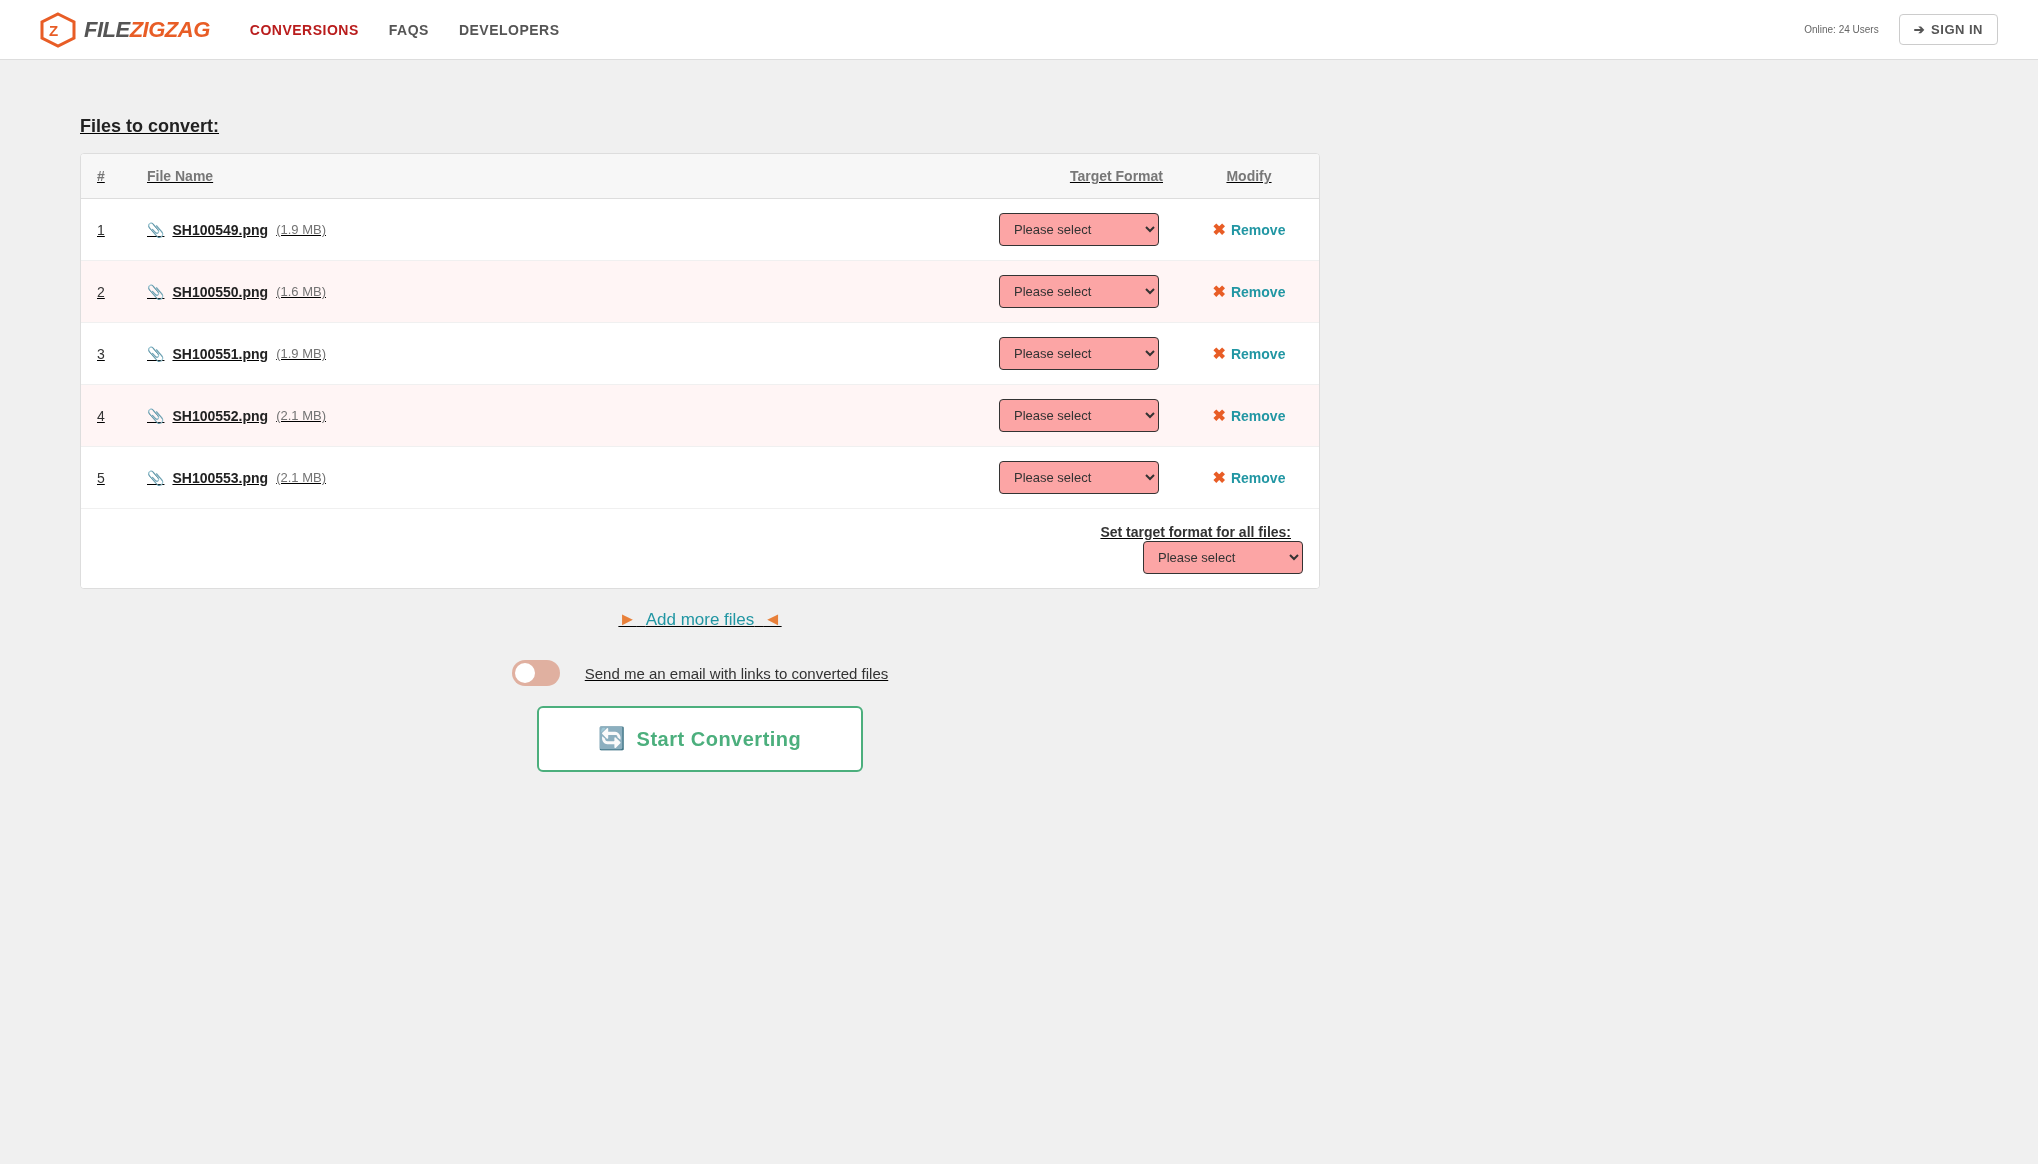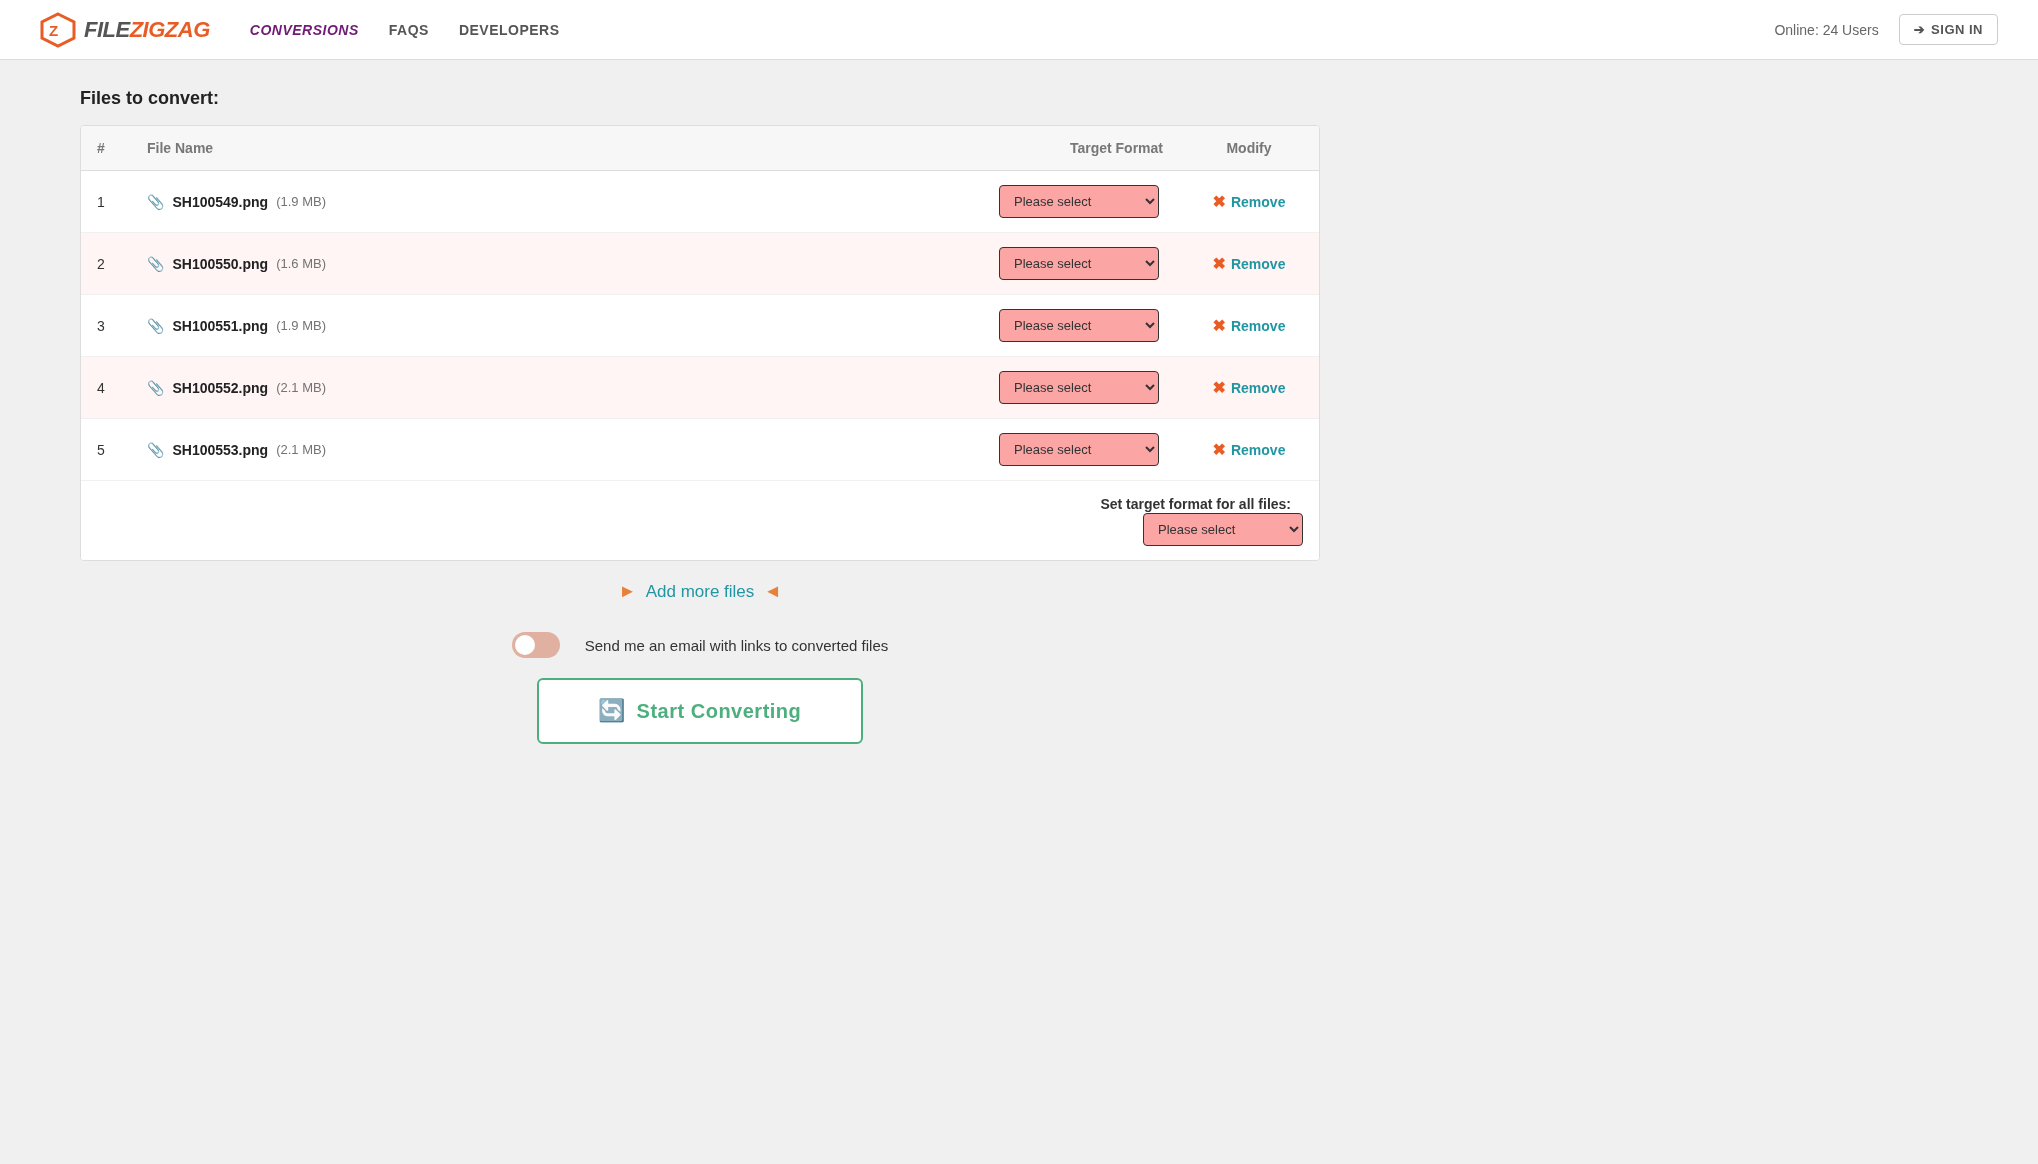--- a/index.html
+++ b/index.html
@@ -53,52 +53,52 @@
     }
     .nav-item {
       text-decoration: none;
       font-size: 14px;
       font-weight: 600;
       color: #555;
       letter-spacing: 0.5px;
       text-transform: uppercase;
     }
     .nav-item.active {
-      color: #701a75;
-      font-style: italic;
+      color: #b91c1c;
     }
     .header-right {
       display: flex;
       align-items: center;
       gap: 20px;
     }
     .online-users {
-      font-size: 14px;
+      font-size: 10px;
       color: #666;
     }
     .sign-in-btn {
       display: flex;
       align-items: center;
       gap: 6px;
       border: 1px solid #ccc;
       background: #fff;
       padding: 7px 14px;
       border-radius: 4px;
       font-size: 13px;
       font-weight: 600;
       color: #555;
       cursor: pointer;
       text-transform: uppercase;
       letter-spacing: 0.5px;
     }
 
     
     .main {
-      padding: 28px 80px 40px 80px;
+      padding: 56px 80px 40px 80px;
       max-width: 1400px;
+      text-decoration: underline;
     }
 
     .section-title {
       font-size: 18px;
       font-weight: 700;
       color: #222;
       margin-bottom: 16px;
     }
 
     

